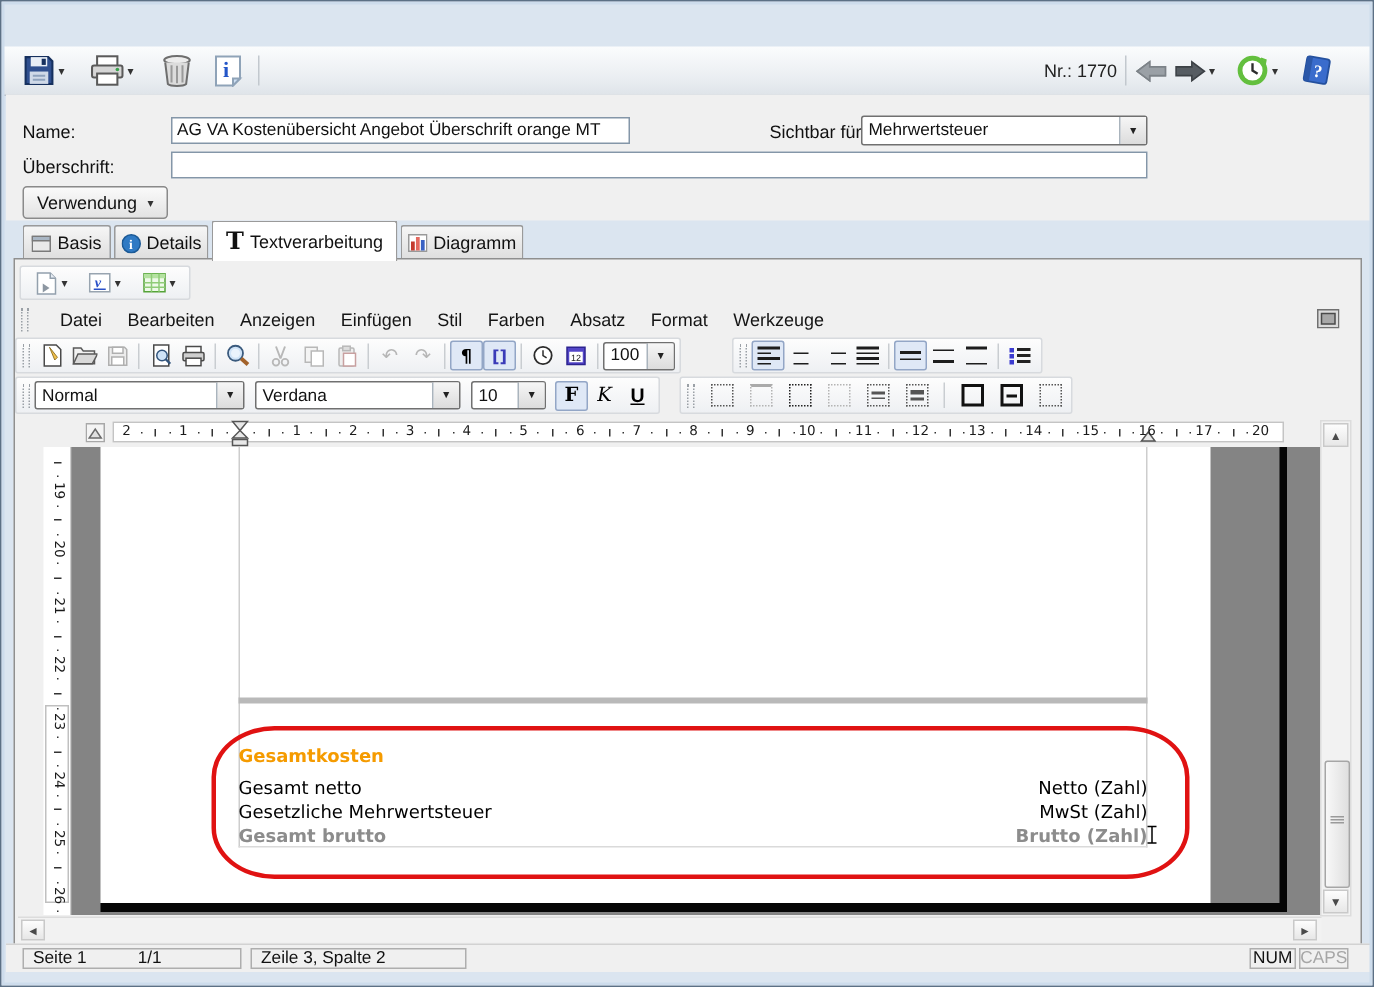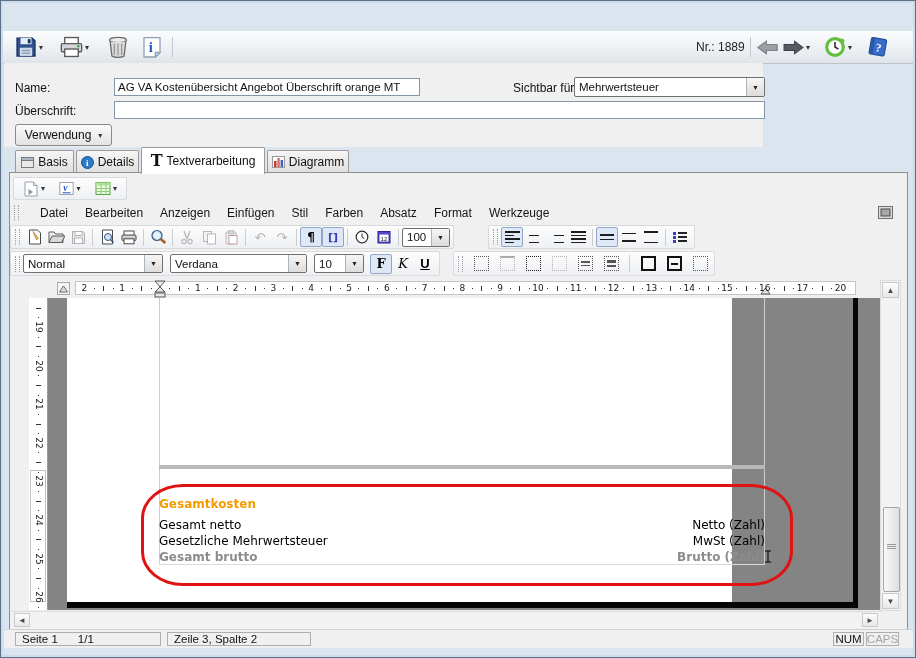--- a/index.html
+++ b/index.html
@@ -10,21 +10,21 @@
   .titlebar{position:absolute;left:1px;top:0;width:912px;height:30px;background:linear-gradient(#f4f8fb,#dfe8f1 60%,#d5dfeb);border-bottom:1px solid #b9c6d4;}
   .title-text{position:absolute;left:32px;top:8px;font-size:12.5px;color:#1c1c1c;white-space:nowrap;}
   .winbtn{position:absolute;top:8px;width:27px;height:17px;border:1px solid #8b99a7;border-radius:3px;background:linear-gradient(#fefefe,#dfe5ec 50%,#cfd7e0);display:flex;align-items:center;justify-content:center;}
   
   .main-toolbar{position:absolute;left:1px;top:30px;width:912px;height:32px;background:linear-gradient(#fbfcfd,#e9edf1 70%,#dfe4e9);border-bottom:1px solid #bcc3cb;}
   .mt-item{position:absolute;top:0;height:32px;display:flex;align-items:center;}
   .caret{font-size:8px;color:#333;margin-left:2px;}
   .vsep{position:absolute;top:6px;width:1px;height:20px;background:#c2c8ce;}
   .nr-label{font-size:12px;color:#222;}
   
-  .form-area{position:absolute;left:3px;top:62px;width:759px;height:84px;background:#f0f0f0;}
+  .form-area{position:absolute;left:3px;top:62px;width:910px;height:84px;background:#f0f0f0;}
   .flabel{position:absolute;font-size:12px;color:#111;}
   .tbox{position:absolute;background:#fff;border:1px solid #8496a8;font-size:11.5px;color:#111;display:flex;align-items:center;padding:0 3px;box-sizing:border-box;white-space:nowrap;overflow:hidden;}
   .combo{position:absolute;background:#fff;border:1px solid #707070;border-radius:2px;font-size:11.5px;color:#111;display:flex;align-items:center;box-sizing:border-box;}
   .combo .cval{padding-left:4px;flex:1;white-space:nowrap;overflow:hidden;}
   .combo .dd{width:17px;align-self:stretch;background:linear-gradient(#f6f6f6,#dcdcdc);border-left:1px solid #aab4bd;display:flex;align-items:center;justify-content:center;font-size:7px;color:#222;}
   .pushbtn{position:absolute;border:1px solid #8a8a8a;border-radius:3px;background:linear-gradient(#fafafa,#e3e3e3);font-size:12px;color:#111;display:flex;align-items:center;justify-content:center;gap:5px;}
   
   .tab{position:absolute;top:149px;height:23px;border:1px solid #9a9a9a;border-bottom:none;border-radius:2px 2px 0 0;background:linear-gradient(#f6f6f6,#dedede);display:flex;align-items:center;justify-content:center;gap:4px;font-size:12px;color:#111;box-sizing:border-box;z-index:4;}
   .tab.active{top:146px;height:27px;background:#fff;z-index:6;}
   .tab-panel{position:absolute;left:8px;top:171px;width:899px;height:475px;border:1px solid #8f8f8f;background:#f0f0f0;box-sizing:border-box;z-index:5;}
@@ -59,21 +59,21 @@
   .hband{position:absolute;left:63px;top:2px;width:781px;height:14px;background:#fff;border:1px solid #c4c4c4;box-sizing:border-box;}
   .ruler-number{position:absolute;top:1px;transform:translateX(-50%);font-size:9px;font-family:"DejaVu Sans",sans-serif;color:#1a1a1a;line-height:11px;}
   .hdot{position:absolute;top:6px;width:1px;height:1px;background:#333;}
   .htick{position:absolute;top:4px;width:1px;height:5px;background:#333;}
   .vruler{position:absolute;left:28px;top:297px;width:19px;height:312px;background:#fff;border-right:1px solid #9a9a9a;box-sizing:border-box;z-index:7;}
   .vnum{position:absolute;left:4px;transform:translateY(-50%) rotate(90deg);font-size:9px;font-family:"DejaVu Sans",sans-serif;color:#1a1a1a;}
   .vdot{position:absolute;left:9px;width:1px;height:1px;background:#333;}
   .vtick{position:absolute;left:7px;width:5px;height:1px;background:#333;}
   
   .doc-viewport{position:absolute;left:47px;top:297px;width:832px;height:312px;background:#848484;overflow:hidden;z-index:6;}
-  .page{position:absolute;left:19px;top:0;width:665px;height:304px;background:#fff;}
+  .page{position:absolute;left:19px;top:0;width:740px;height:304px;background:#fff;}
   .page-edge-r{position:absolute;left:805px;top:0;width:5px;height:310px;background:#050505;}
   .page-edge-b{position:absolute;left:19px;top:304px;width:791px;height:6px;background:#050505;}
   .frame-vline{position:absolute;top:0;width:1px;height:267px;background:#cdcdcd;}
   .doc-row{position:absolute;left:92px;width:606px;display:flex;justify-content:space-between;font-family:"DejaVu Sans",sans-serif;font-size:12px;color:#000;line-height:16px;white-space:nowrap;}
   .annotation{position:absolute;left:74px;top:186px;width:646px;height:96px;border:3px solid #e01212;border-radius:42px/34px;}
   
   .sb-btn{position:absolute;background:linear-gradient(#fdfdfd,#e7e7e7);border:1px solid #c9c9c9;display:flex;align-items:center;justify-content:center;box-sizing:border-box;color:#4a4a4a;}
   .statusbar{position:absolute;left:3px;top:628px;width:910px;height:18px;background:#f0f0f0;border-top:1px solid #d2d2d2;z-index:8;}
   .spanel{position:absolute;top:2px;height:14px;border:1px solid #aeaeae;font-size:11.5px;color:#111;display:flex;align-items:center;box-sizing:border-box;}
   svg{display:block;}
@@ -113,21 +113,21 @@
     </div>
     <div class="mt-item" style="left:140px">
       <svg width="20" height="22" viewBox="0 0 15 16">
           <path d="M1.5 1h12v11l-3.5 3.5h-8.5z" fill="#fff" stroke="#8fa3b8"></path>
           <path d="M13.5 12H10v3.5z" fill="#cfe0f4" stroke="#8fa3b8"></path>
           <text x="5" y="11.5" font-size="11" font-weight="bold" fill="#2456c8" font-family="serif">i</text>
         </svg>
     </div>
     <div class="vsep" style="left:170px"></div>
     <div class="mt-item" style="left:694px">
-      <span class="nr-label">Nr.: 1889</span>
+      <span class="nr-label">Nr.: 1770</span>
     </div>
     <div class="vsep" style="left:748px"></div>
     <div class="mt-item" style="left:755px">
       <svg width="21" height="15" viewBox="0 0 20 14">
           <path d="M9 1v3.2h10v5.6H9V13L1 7z" fill="#969c a2" stroke="#7c8288"></path>
           <path d="M9 1v3.2h10v5.6H9V13L1 7z" fill="#9aa0a6" stroke="#7c8288"></path>
         </svg>
     </div>
     <div class="mt-item" style="left:781px">
       <svg width="21" height="15" viewBox="0 0 20 14">
@@ -670,21 +670,21 @@
         <span style="font-size:8px">◄</span>
       </div>
     <div class="sb-btn" style="left:850px;top:1px;width:16px;height:14px">
         <span style="font-size:8px">►</span>
       </div>
   </div>
 
   <div class="statusbar">
     <div class="spanel" style="left:11px;width:146px">
       <span style="margin-left:6px">Seite 1</span>
-      <span style="margin-left:20px">1/1</span>
+      <span style="margin-left:34px">1/1</span>
     </div>
     <div class="spanel" style="left:163px;width:144px">
       <span style="margin-left:6px">Zeile 3, Spalte 2</span>
     </div>
     <div class="spanel" style="left:829px;width:31px;justify-content:center">
       <span>NUM</span>
     </div>
     <div class="spanel" style="left:862px;width:33px;justify-content:center;color:#a6a6a6">
       <span>CAPS</span>
     </div>

